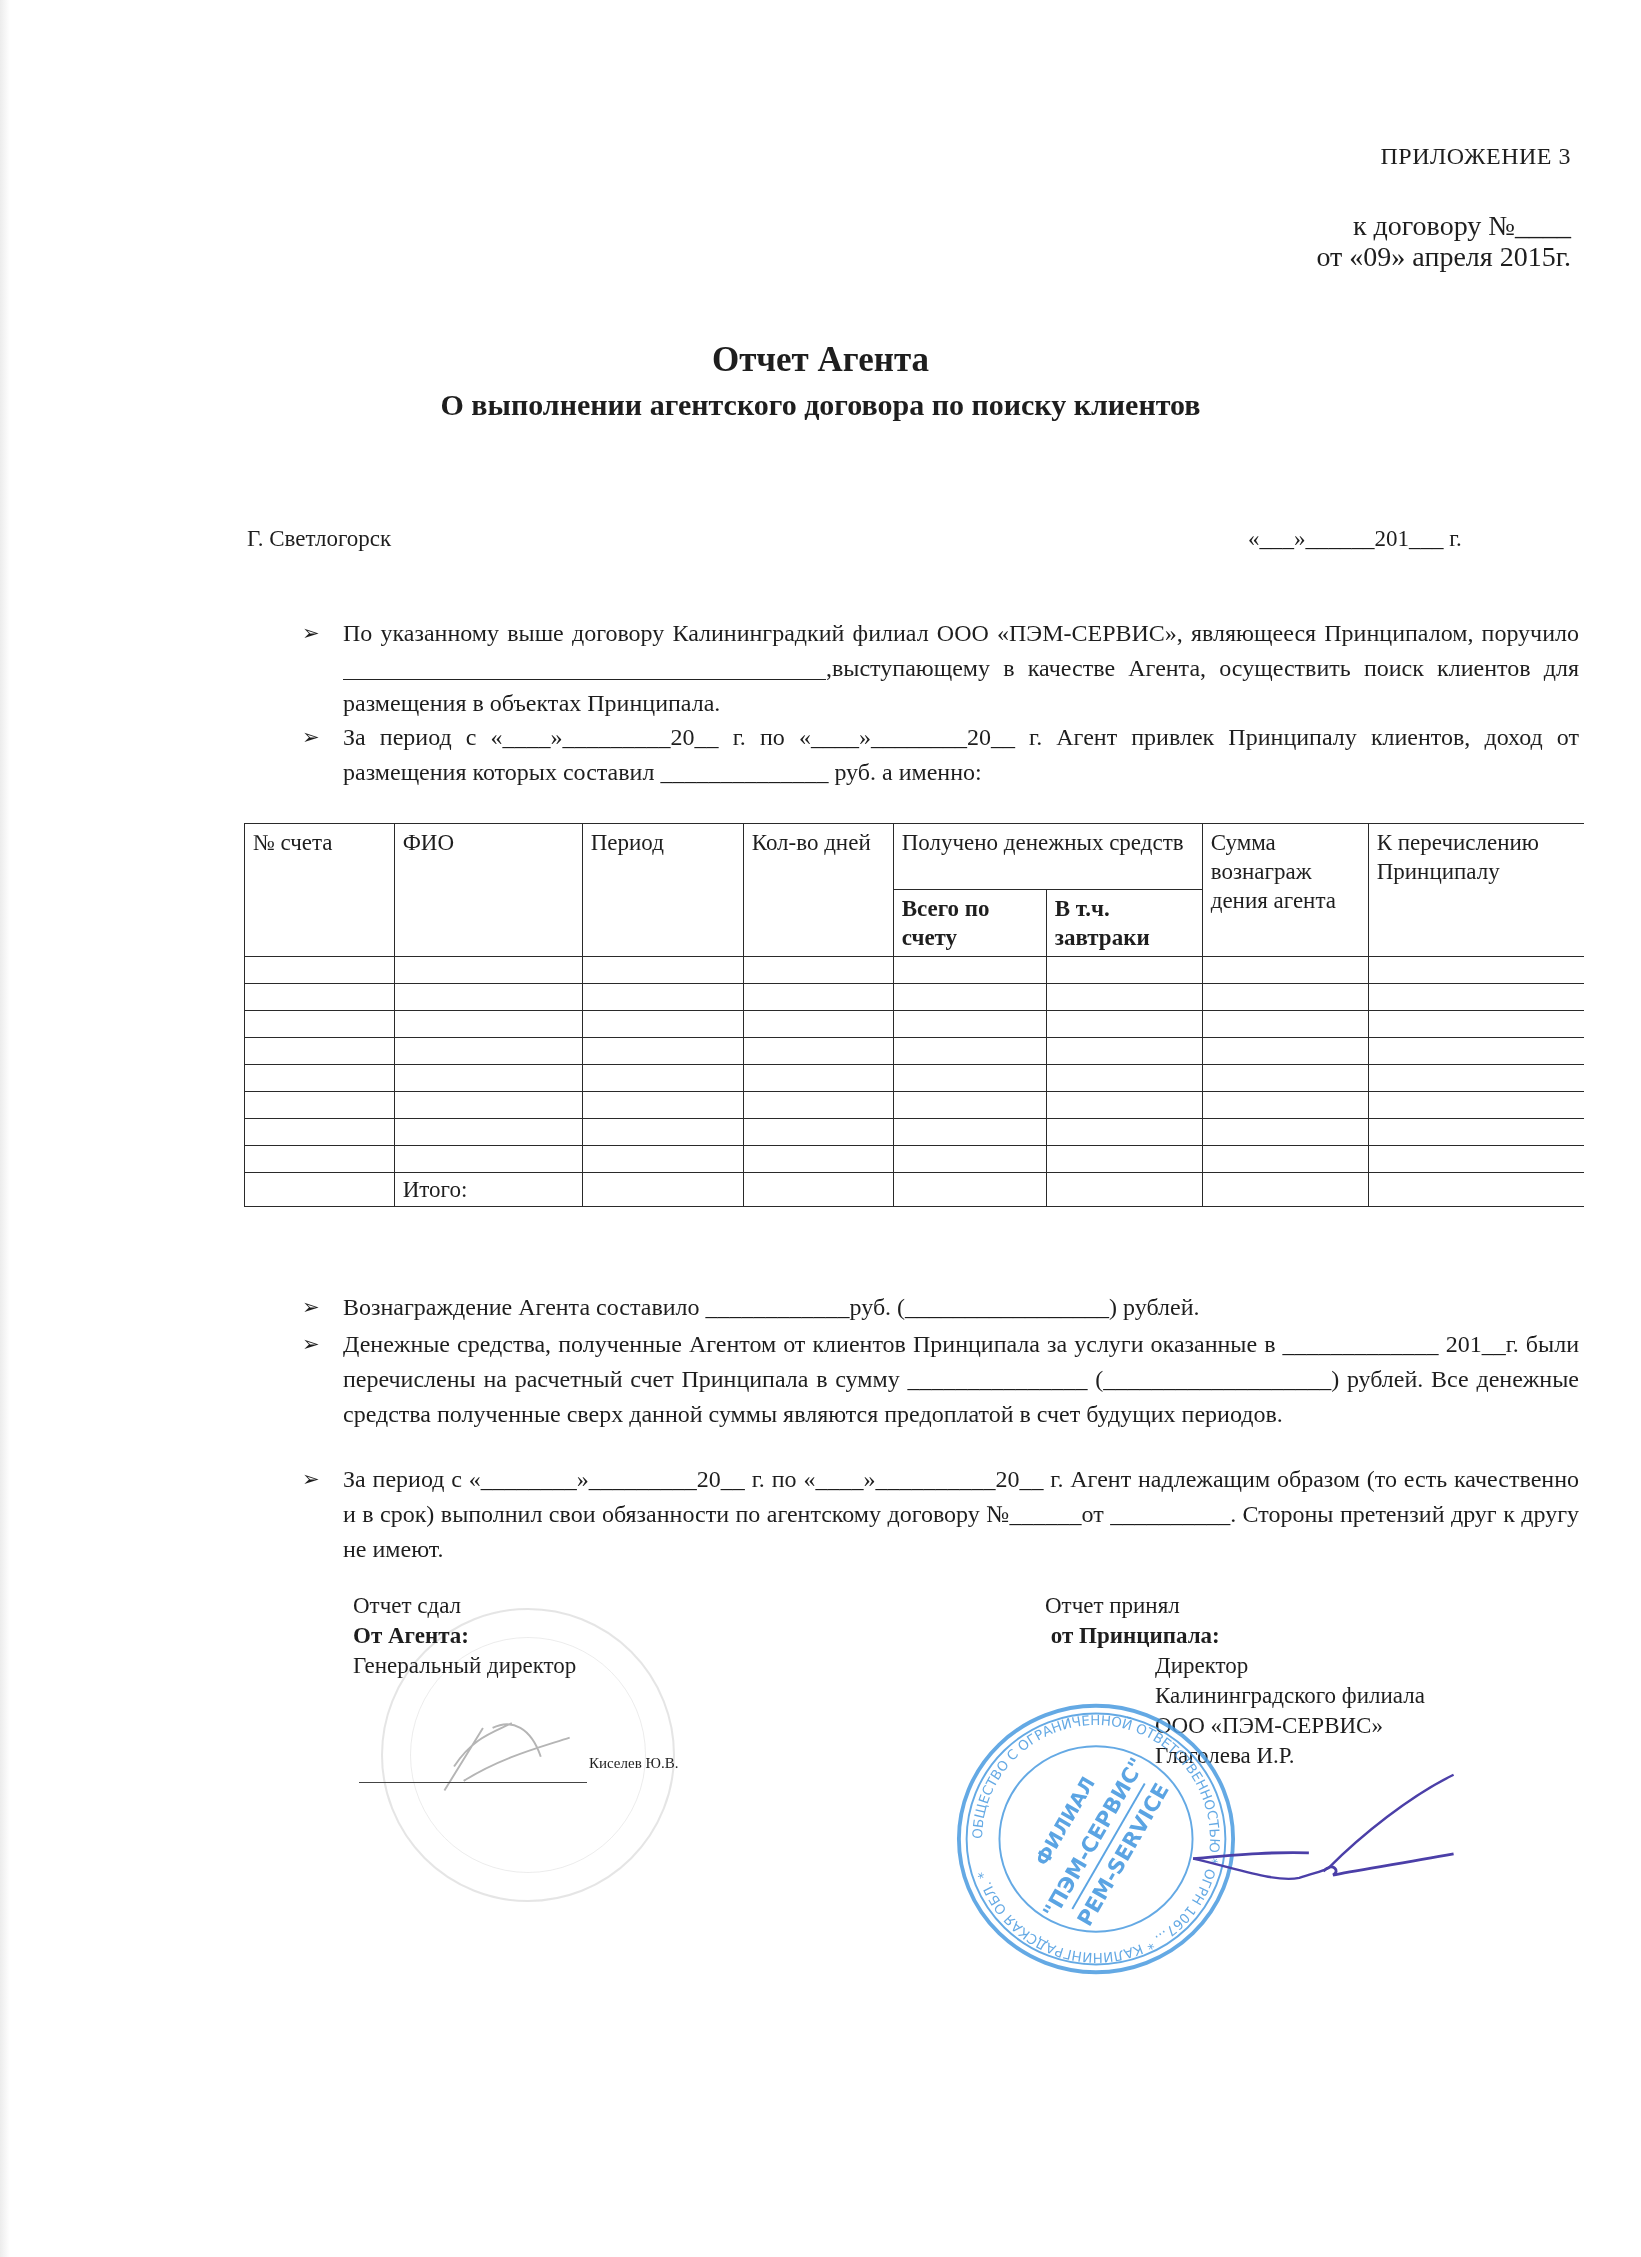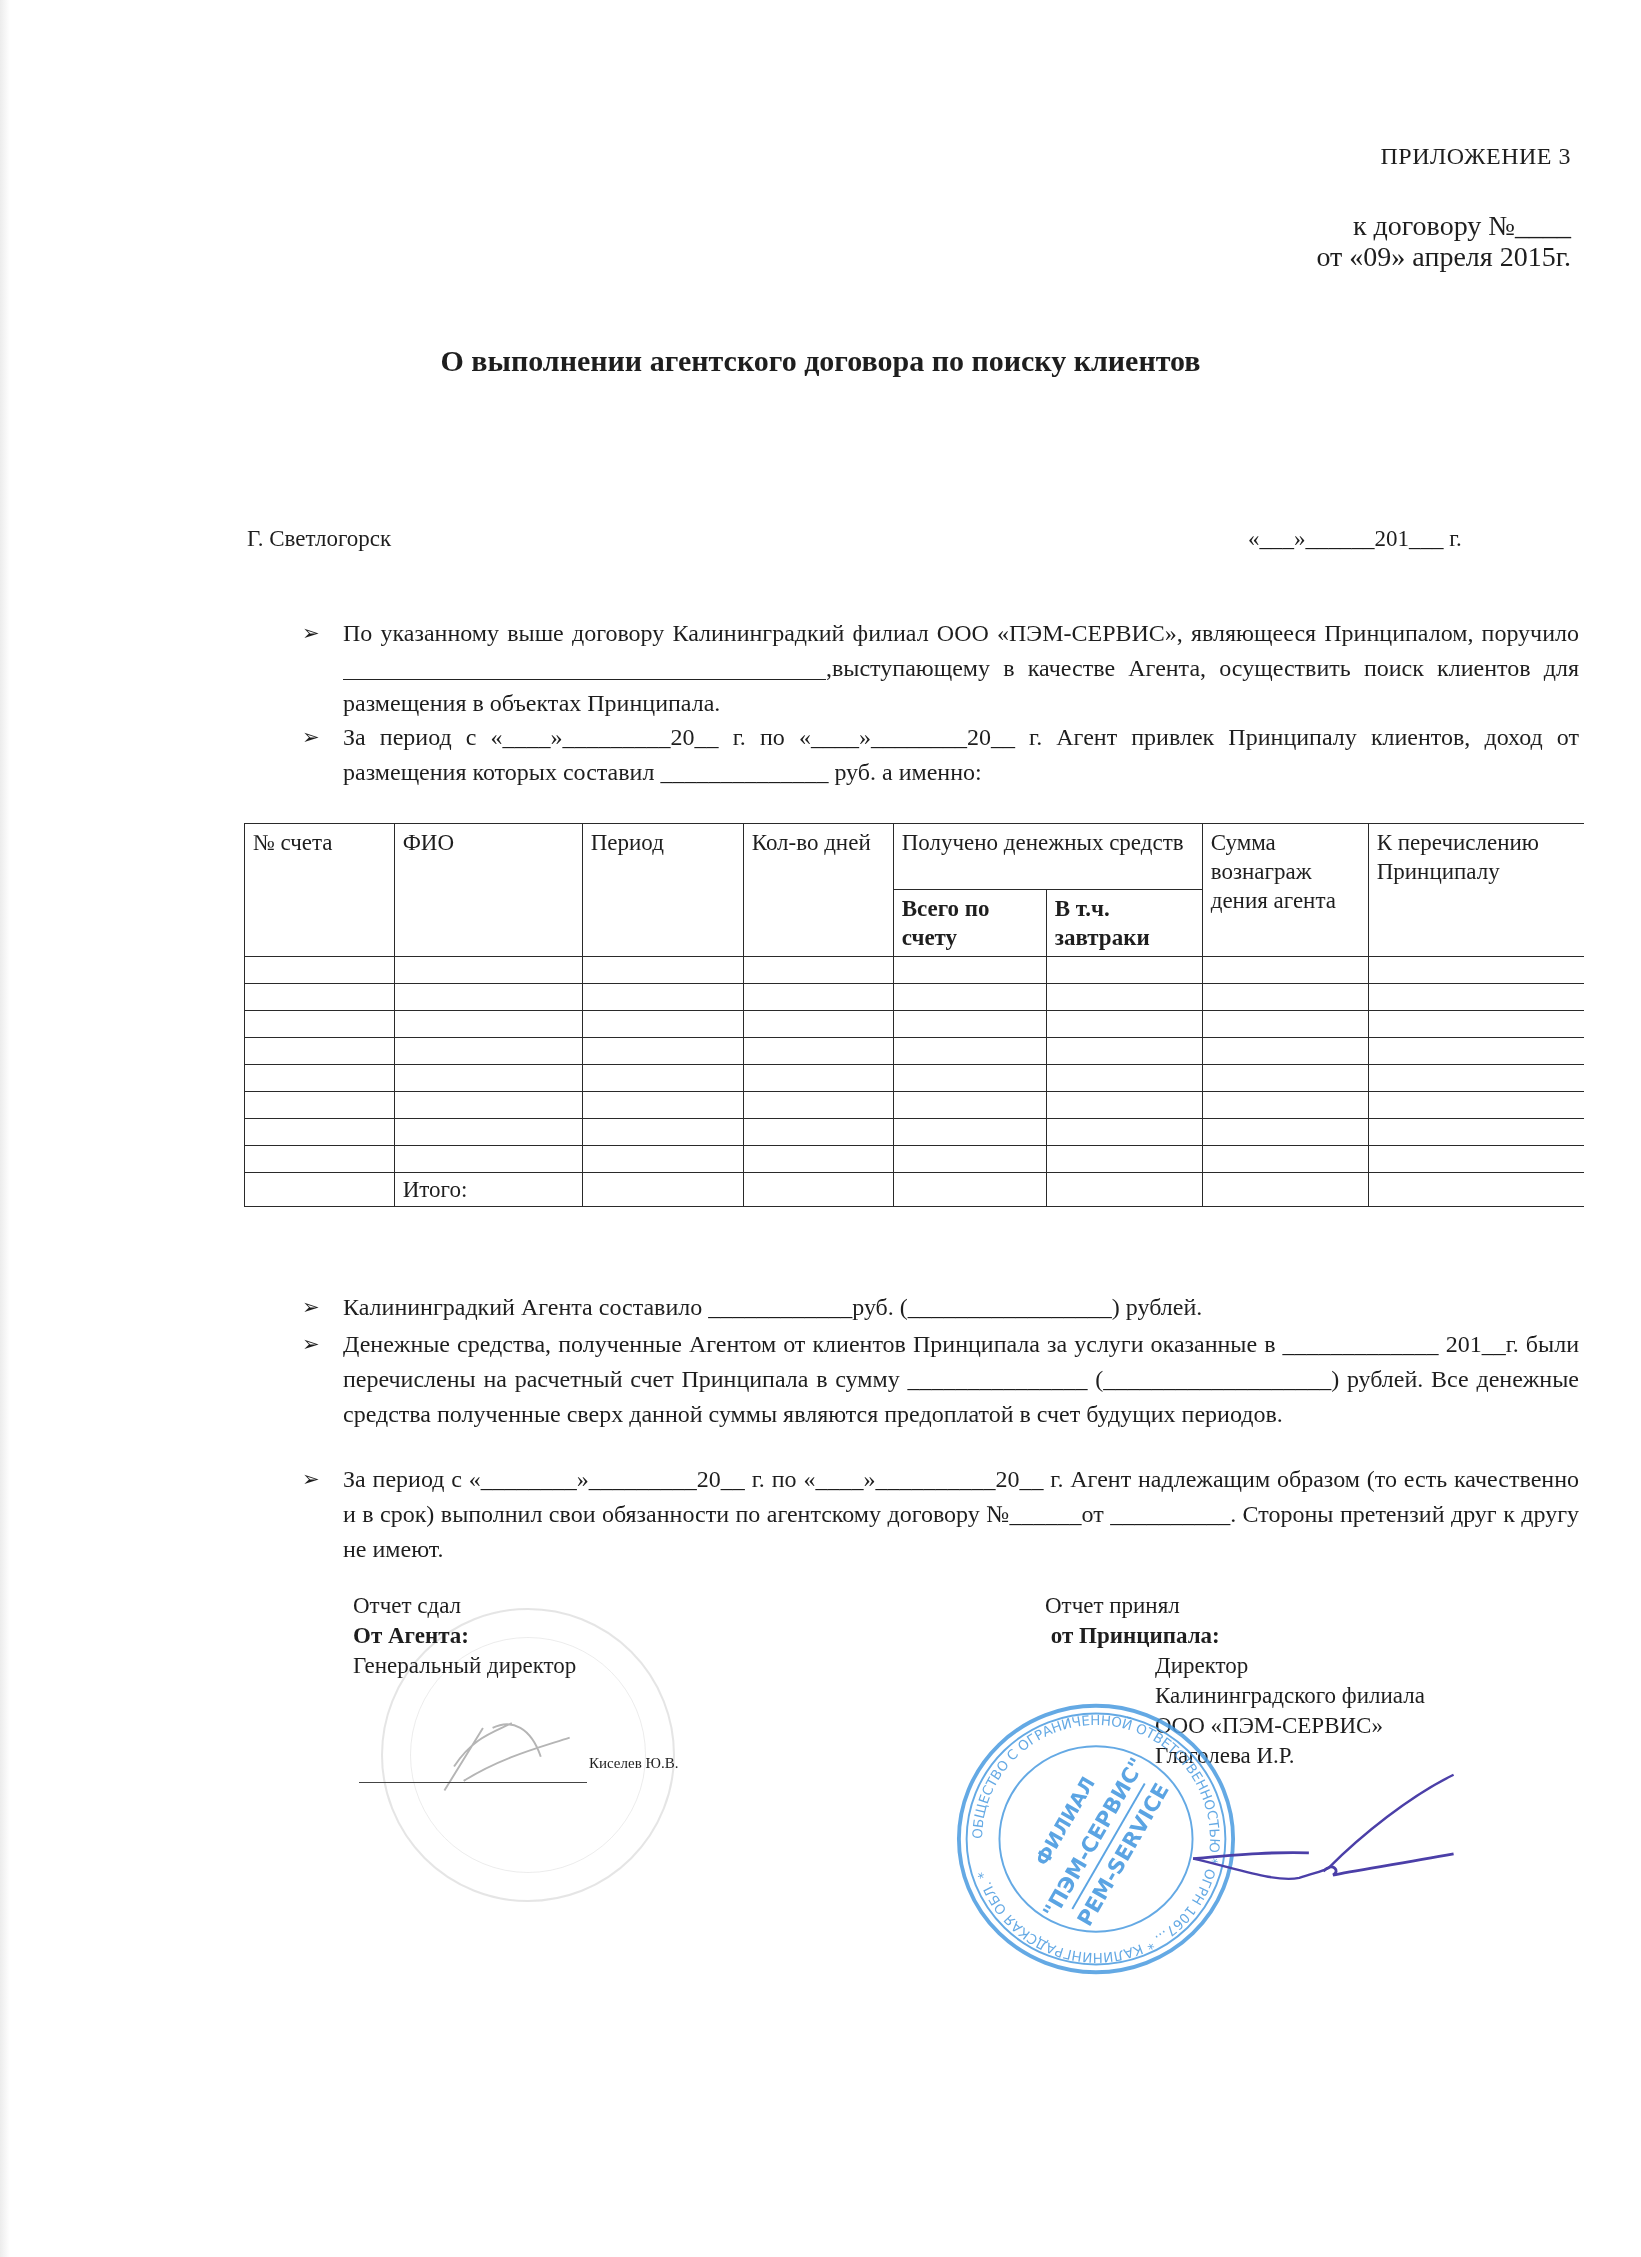--- a/index.html
+++ b/index.html
@@ -67,20 +67,21 @@
 
 <div class="scan-edge"></div>
 
 <div class="abs appendix">ПРИЛОЖЕНИЕ 3</div>
 <div class="abs contract-ref">
   <div>к договору №____</div>
   <div>от «09» апреля 2015г.</div>
 </div>
 
 <div class="abs title-block">
+  <div class="title-line1">Отчет Агента</div>
   <div class="title-line2">О выполнении агентского договора по поиску клиентов</div>
 </div>
 
 <div class="abs city">Г. Светлогорск</div>
 <div class="abs date-line">«___»______201___ г.</div>
 
 <div class="para" style="top:616px;">
   <span class="bullet">➢</span>
   <p><span>По указанному выше договору Калининградкий филиал ООО «ПЭМ-СЕРВИС», являющееся Принципалом, поручило</span>
   <span class="blank" style="width:483px"></span><span>,выступающему в качестве Агента, осуществить поиск клиентов для размещения в объектах Принципала.</span></p>
@@ -206,21 +207,21 @@
       <td></td>
       <td></td>
       <td></td>
       <td></td>
     </tr>
   </tbody>
 </table>
 
 <div class="para" style="top:1290px;">
   <span class="bullet">➢</span>
-  <p>Калининградкий Агента составило ____________руб. (_________________) рублей.</p>
+  <p>Вознаграждение Агента составило ____________руб. (_________________) рублей.</p>
 </div>
 
 <div class="para" style="top:1327px;">
   <span class="bullet">➢</span>
   <p>Денежные средства, полученные Агентом от клиентов Принципала за услуги оказанные в _____________ 201__г. были перечислены на расчетный счет Принципала в сумму _______________ (___________________) рублей. Все денежные средства полученные сверх данной суммы являются предоплатой в счет будущих периодов.</p>
 </div>
 
 <div class="para" style="top:1462px;">
   <span class="bullet">➢</span>
   <p>За период с «________»_________20__ г. по «____»__________20__ г. Агент надлежащим образом (то есть качественно и в срок) выполнил свои обязанности по агентскому договору №______от __________. Стороны претензий друг к другу не имеют.</p>

